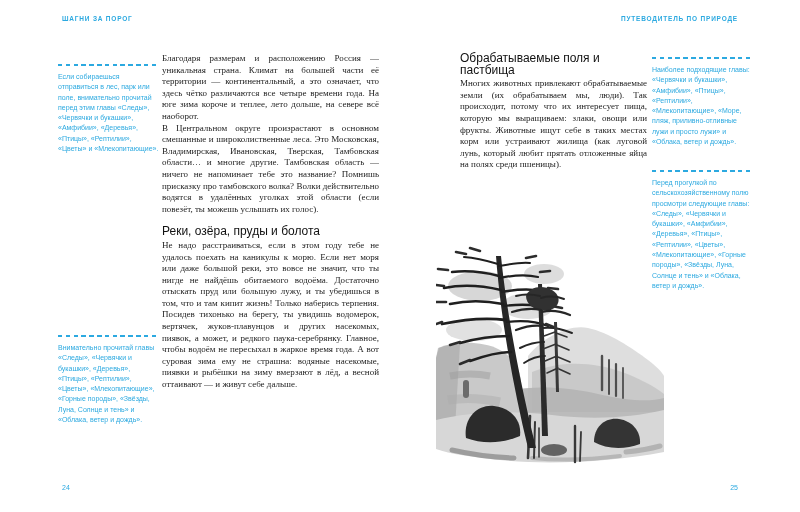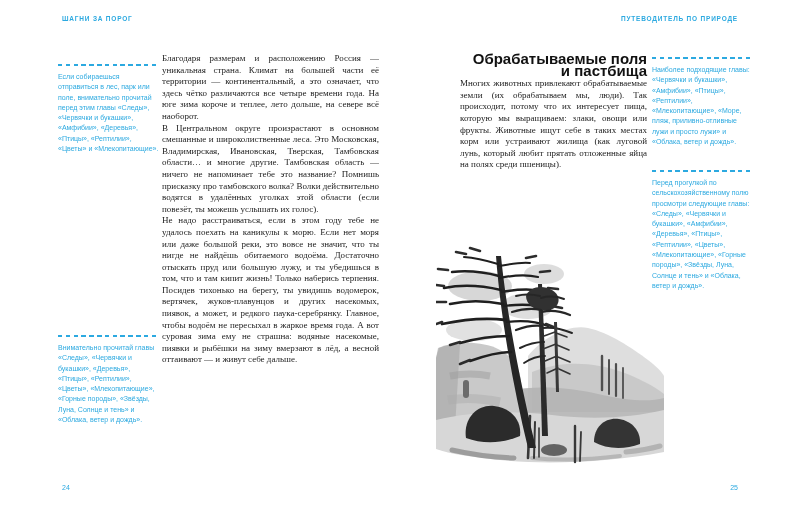--- a/index.html
+++ b/index.html
@@ -27,22 +27,22 @@
 
   .body-col {
     position:absolute; top:53px; color:var(--ink);
     font-family:"Liberation Serif", serif; font-size:9px; line-height:11.6px;
     text-align:justify;
   }
   .col-left  { left:162px; width:217px; }
   .col-right { left:460px; width:187px; }
   .body-col p { margin:0; }
   .section-heading {
-    font-family:"Liberation Sans", sans-serif; font-weight:bold;
-    font-size:15px; line-height:11.6px; margin:11px 0 2px; text-align:right; color:#111;
+    font-family:"Liberation Sans", sans-serif; font-weight:normal;
+    font-size:12px; line-height:11.6px; margin:11px 0 2px; text-align:left; color:#111;
   }
   .section-heading.first { margin-top:0; }
 
   .illustration { position:absolute; left:436px; top:244px; width:228px; height:228px; }
 
   .pagenum {
     position:absolute; top:484px; font-size:7px; color:var(--accent);
   }
   .pn-left { left:62px; }
   .pn-right { right:62px; }
@@ -60,20 +60,21 @@
     <p>Если собираешься отправиться в лес, парк или поле, внимательно прочитай перед этим главы «Следы», «Червячки и букашки», «Амфибии», «Деревья», «Птицы», «Рептилии», «Цветы» и «Млекопитающие».</p>
   </aside>
   <aside class="mnote" style="left:58px; top:335px">
     <div class="dash"></div>
     <p>Внимательно прочитай главы «Следы», «Червячки и букашки», «Деревья», «Птицы», «Рептилии», «Цветы», «Млекопитающие», «Горные породы», «Звёзды, Луна, Солнце и тень» и «Облака, ветер и дождь».</p>
   </aside>
 
   <main class="body-col col-left">
     <p>Благодаря размерам и расположению Россия — уникальная страна. Климат на большей части её территории — континентальный, а это означает, что здесь чётко различаются все четыре времени года. На юге зима короче и теплее, лето дольше, на севере всё наоборот.</p>
     <p>В Центральном округе произрастают в основном смешанные и широколиственные леса. Это Московская, Владимирская, Ивановская, Тверская, Тамбовская области… и многие другие. Тамбовская область — ничего не напоминает тебе это название? Помнишь присказку про тамбовского волка? Волки действительно водятся в удалённых уголках этой области (если повезёт, ты можешь услышать их голос).</p>
+    <h3 class="section-heading">Реки, озёра, пруды и болота</h3>
     <p>Не надо расстраиваться, если в этом году тебе не удалось поехать на каникулы к морю. Если нет моря или даже большой реки, это вовсе не значит, что ты нигде не найдёшь обитаемого водоёма. Достаточно отыскать пруд или большую лужу, и ты убедишься в том, что и там кипит жизнь! Только наберись терпения. Посидев тихонько на берегу, ты увидишь водомерок, вертячек, жуков-плавунцов и других насекомых, пиявок, а может, и редкого паука-серебрянку. Главное, чтобы водоём не пересыхал в жаркое время года. А вот суровая зима ему не страшна: водяные насекомые, пиявки и рыбёшки на зиму вмерзают в лёд, а весной оттаивают — и живут себе дальше.</p>
   </main>
 
   <main class="body-col col-right">
     <h3 class="section-heading first">Обрабатываемые поля и пастбища</h3>
     <p>Многих животных привлекают обрабатываемые земли (их обрабатываем мы, люди). Так происходит, потому что их интересует пища, которую мы выращиваем: злаки, овощи или фрукты. Животные ищут себе в таких местах корм или устраивают жилища (как луговой лунь, который любит прятать отложенные яйца на полях среди пшеницы).</p>
   </main>
 
   <aside class="mnote" style="left:652px; top:57px">
     <div class="dash"></div>

